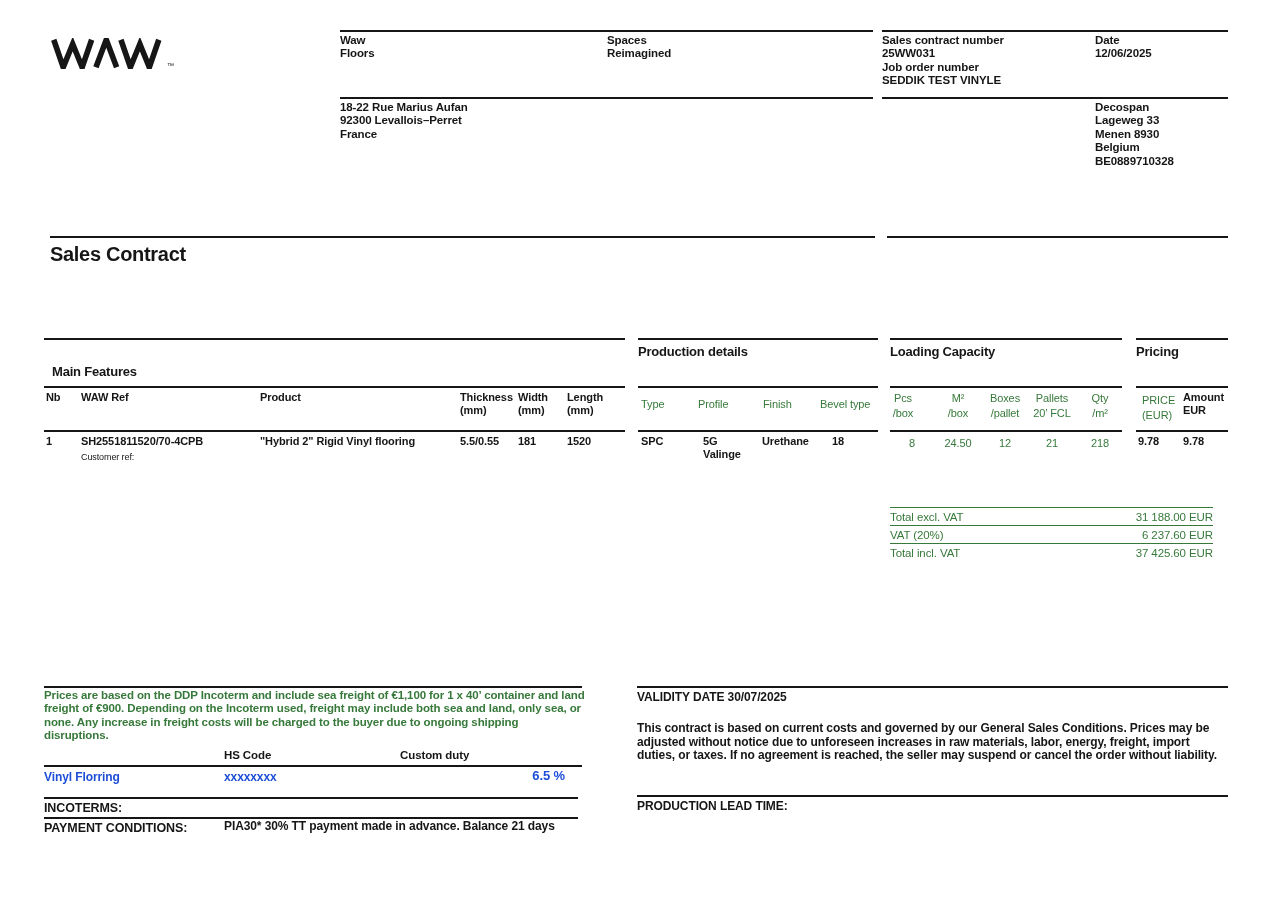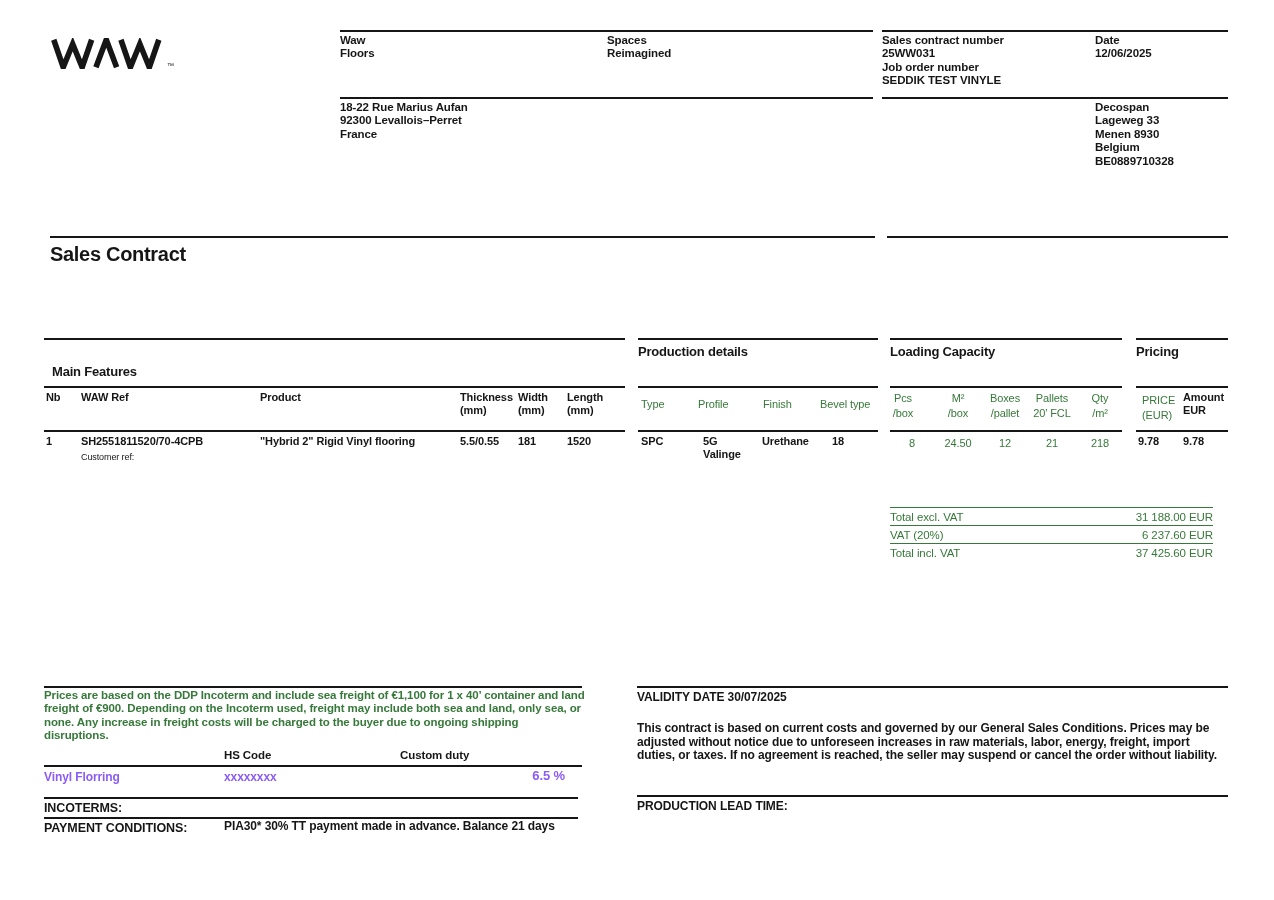--- a/index.html
+++ b/index.html
@@ -20,21 +20,21 @@
   .gch { font-size:11px; line-height:15px; color:#37793a; font-weight:normal; text-align:center; }
   .cell { font-size:11px; line-height:13px; font-weight:bold; }
   .gcell { font-size:11px; color:#37793a; font-weight:normal; text-align:center; }
   .small { font-size:9px; font-weight:normal; }
   .tot { position:absolute; left:890px; width:323px; border-top:1.5px solid #37793a;
          display:flex; justify-content:space-between; padding-top:2.5px;
          color:#37793a; font-size:11.5px; }
   .gpara { color:#37793a; font-size:11.5px; line-height:13.4px; font-weight:bold; }
   .para { font-size:12px; line-height:13.5px; font-weight:bold; }
   .lbl { font-size:12.5px; font-weight:bold; }
-  .green { color:#8b5cf6; }
+  .green { color:#1d4ed8; }
 </style>
 </head>
 <body>
 
 <div class="page">
 
   <div class="t" style="left:47px;top:38px;width:130px;height:36px;" role="img" aria-label="WAW">
     <svg width="122" height="31" viewBox="0 0 132 36">
       <path d="M3,2 L14,34 L25,7 L36,34 L47,2" fill="none" stroke="#161616" stroke-width="6.5"></path>
       <path d="M52,34 L64,2 L76,34" fill="none" stroke="#161616" stroke-width="6.5"></path>

